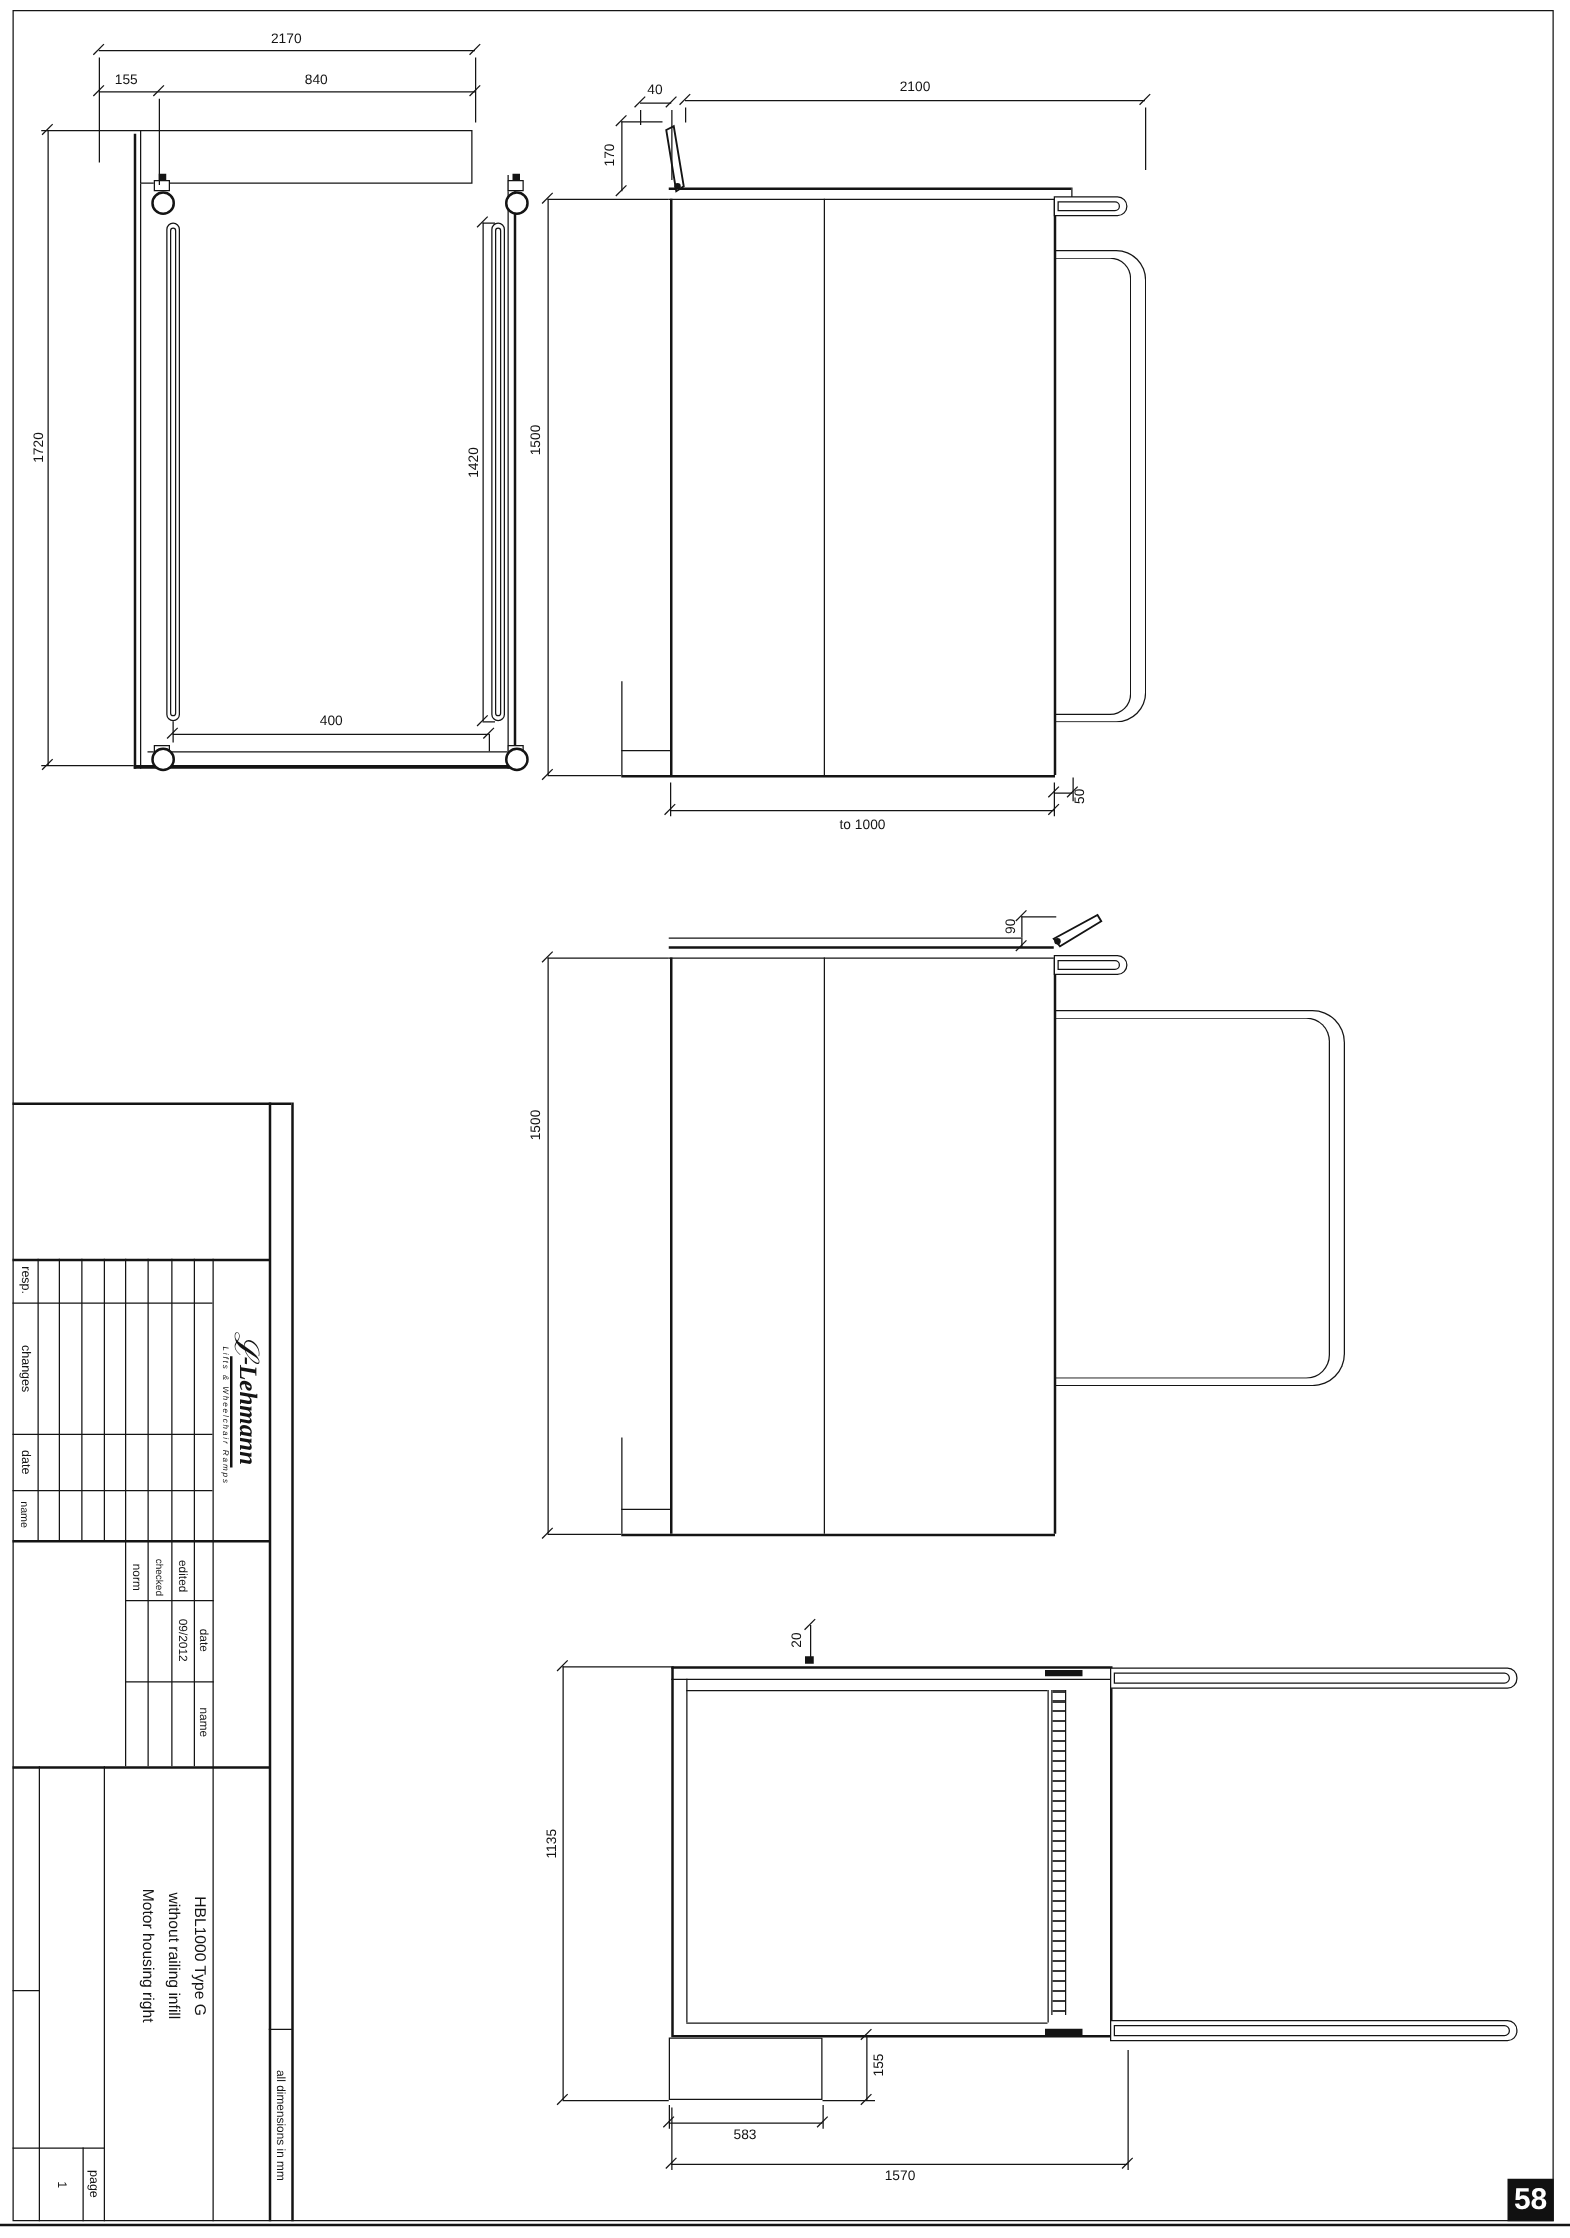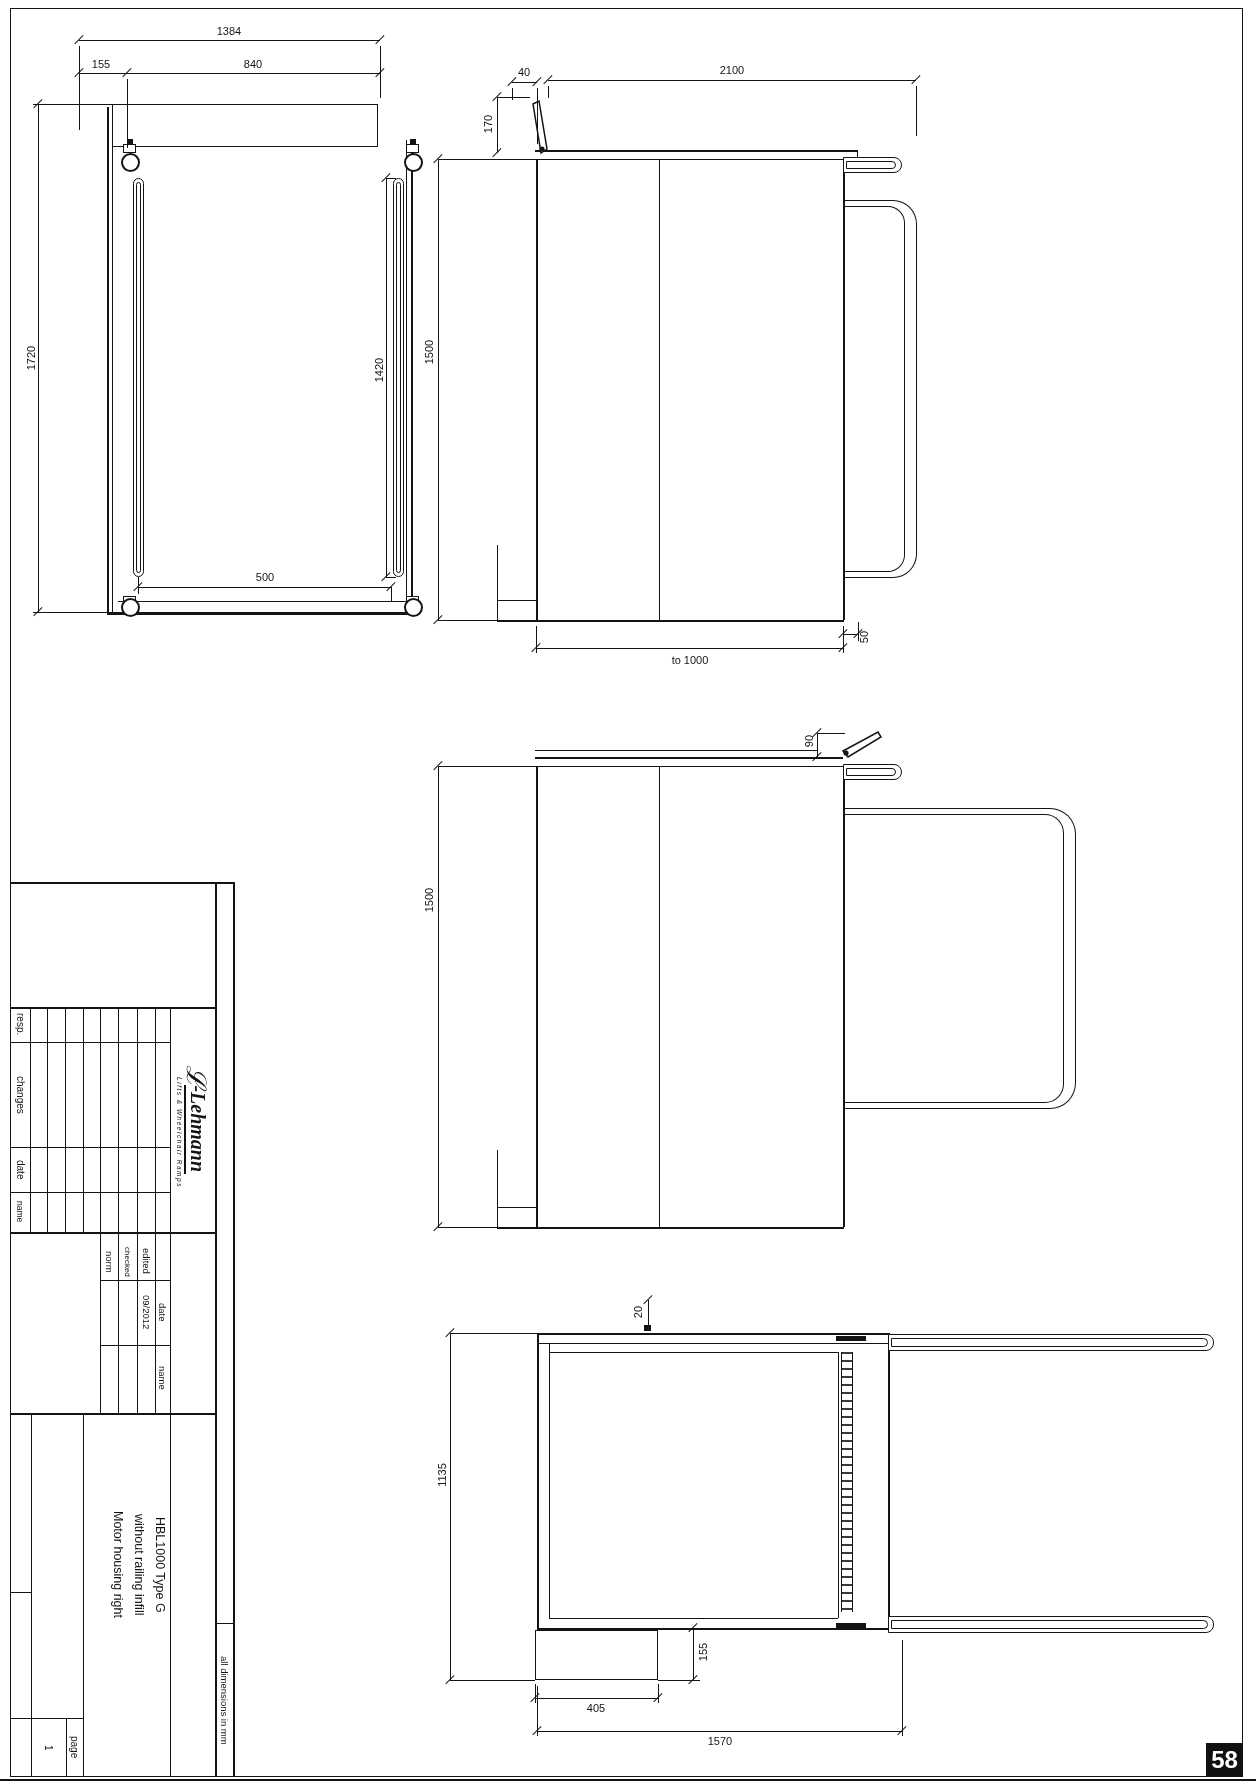--- a/index.html
+++ b/index.html
@@ -68,21 +68,21 @@
   <div class="nub" style="left:410px;top:139px;"></div>
   <div class="roller" style="left:404px;top:153px;"></div>
   <div class="brk" style="left:123px;top:596px;"></div>
   <div class="roller" style="left:121px;top:598px;"></div>
   <div class="brk" style="left:406px;top:596px;"></div>
   <div class="roller" style="left:404px;top:598px;"></div>
 
   <div class="l" style="left:79px;top:40px;width:301px;height:1px;"></div>
   <span class="tk" style="left:73px;top:39px;"></span>
   <span class="tk" style="left:374px;top:39px;"></span>
-  <div class="dt" style="left:199px;top:25px;width:60px;">1384</div>
+  <div class="dt" style="left:199px;top:25px;width:60px;">2170</div>
   <div class="l" style="left:79px;top:46px;width:1px;height:84px;"></div>
   <div class="l" style="left:380px;top:46px;width:1px;height:52px;"></div>
   <div class="l" style="left:79px;top:73px;width:301px;height:1px;"></div>
   <span class="tk" style="left:73px;top:72px;"></span>
   <span class="tk" style="left:121px;top:72px;"></span>
   <span class="tk" style="left:374px;top:72px;"></span>
   <div class="dt" style="left:79px;top:58px;width:44px;">155</div>
   <div class="dt" style="left:223px;top:58px;width:60px;">840</div>
   <div class="l" style="left:127px;top:79px;width:1px;height:69px;"></div>
   <div class="l" style="left:38px;top:104px;width:1px;height:508px;"></div>
@@ -93,21 +93,21 @@
   <div class="l" style="left:33px;top:612px;width:74px;height:1px;"></div>
   <div class="l" style="left:386px;top:178px;width:1px;height:399px;"></div>
   <span class="tk" style="left:380px;top:177px;"></span>
   <span class="tk" style="left:380px;top:576px;"></span>
   <div class="vt" style="left:362px;top:363px;width:34px;">1420</div>
   <div class="l" style="left:386px;top:178px;width:10px;height:1px;"></div>
   <div class="l" style="left:386px;top:577px;width:10px;height:1px;"></div>
   <div class="l" style="left:138px;top:587px;width:253px;height:1px;"></div>
   <span class="tk" style="left:132px;top:586px;"></span>
   <span class="tk" style="left:385px;top:586px;"></span>
-  <div class="dt" style="left:235px;top:571px;width:60px;">500</div>
+  <div class="dt" style="left:235px;top:571px;width:60px;">400</div>
   <div class="l" style="left:138px;top:577px;width:1px;height:17px;"></div>
   <div class="l" style="left:391px;top:587px;width:1px;height:14px;"></div>
 
   <div class="l" style="left:535px;top:150px;width:322px;height:1.5px;"></div>
   <div class="l" style="left:535px;top:159px;width:322px;height:1px;"></div>
   <div class="l" style="left:857px;top:150px;width:1px;height:22px;"></div>
   <svg style="left:523px;top:93px;" width="32" height="64" viewBox="0 0 32 64">
     <polygon points="10,11 16,8 24,56 18,60" fill="#fff" stroke="#141414" stroke-width="1.5"></polygon>
     <circle cx="19" cy="56" r="2.6" fill="#141414"></circle>
   </svg>
@@ -217,21 +217,21 @@
   <div class="l" style="left:450px;top:1333px;width:87px;height:1px;"></div>
   <div class="l" style="left:450px;top:1680px;width:85px;height:1px;"></div>
   <div class="l" style="left:693px;top:1628px;width:1px;height:52px;"></div>
   <span class="tk" style="left:687px;top:1627px;"></span>
   <span class="tk" style="left:687px;top:1679px;"></span>
   <div class="l" style="left:658px;top:1680px;width:42px;height:1px;"></div>
   <div class="vt" style="left:691px;top:1645px;width:24px;">155</div>
   <div class="l" style="left:535px;top:1698px;width:123px;height:1px;"></div>
   <span class="tk" style="left:529px;top:1697px;"></span>
   <span class="tk" style="left:652px;top:1697px;"></span>
-  <div class="dt" style="left:566px;top:1702px;width:60px;">405</div>
+  <div class="dt" style="left:566px;top:1702px;width:60px;">583</div>
   <div class="l" style="left:535px;top:1684px;width:1px;height:19px;"></div>
   <div class="l" style="left:658px;top:1684px;width:1px;height:19px;"></div>
   <div class="l" style="left:537px;top:1731px;width:365px;height:1px;"></div>
   <span class="tk" style="left:531px;top:1730px;"></span>
   <span class="tk" style="left:896px;top:1730px;"></span>
   <div class="dt" style="left:690px;top:1735px;width:60px;">1570</div>
   <div class="l" style="left:537px;top:1686px;width:1px;height:50px;"></div>
   <div class="l" style="left:902px;top:1640px;width:1px;height:96px;"></div>
 
   <div class="l" style="left:10px;top:882px;width:223px;height:1.5px;"></div>

